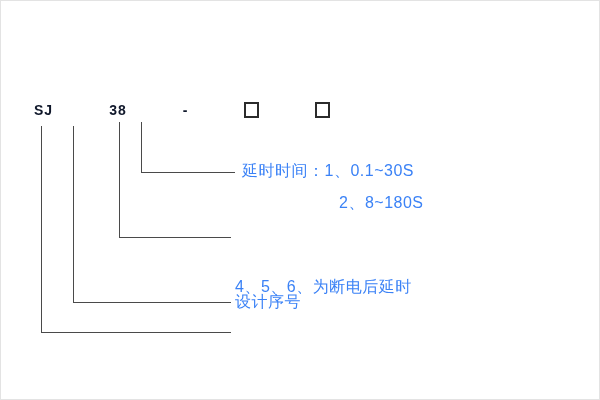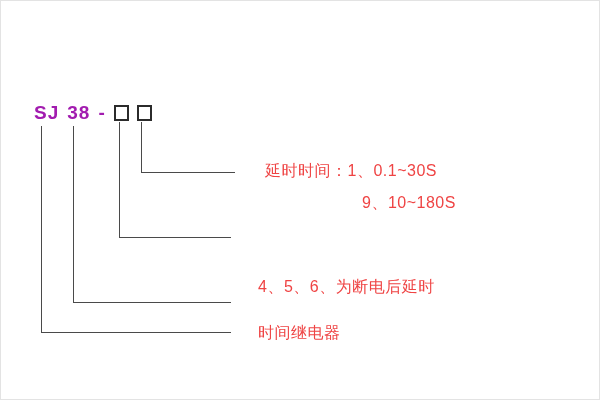--- a/index.html
+++ b/index.html
@@ -19,24 +19,25 @@
     overflow: hidden;
   }
 
   
   .model-code {
     position: absolute;
     left: 33px;
     top: 101px;
     display: flex;
     align-items: center;
-    font-size: 19px;
+    font-size: 14px;
     font-weight: 600;
     letter-spacing: 1px;
-    color: #a21caf;
+    color: #0f172a;
+    gap: 48px;
   }
   .model-code .part { margin-right: 8px; }
   .model-code .sep { margin-right: 8px; font-weight: 700; }
   .code-box {
     width: 11px;
     height: 12px;
     border: 2px solid #2b2b2b;
     margin-right: 8px;
     background: #ffffff;
   }
@@ -51,24 +52,23 @@
   .hline {
     position: absolute;
     height: 1px;
     background: #4a4a4a;
   }
 
   
   .label {
     position: absolute;
     font-size: 16px;
-    color: #ef4444;
+    color: #3b82f6;
     white-space: nowrap;
     letter-spacing: 0.5px;
-    margin-left: 23px;
   }
 </style>
 </head>
 <body>
 
 <div class="canvas">
 
   <div class="model-code">
     <span class="part">SJ</span>
     <span class="part">38</span>
@@ -84,21 +84,21 @@
   <div class="hline" style="left:72px; top:301px; width:158px;"></div>
 
   <div class="vline" style="left:118px; top:121px; height:116px;"></div>
   <div class="hline" style="left:118px; top:236px; width:112px;"></div>
 
   <div class="vline" style="left:140px; top:121px; height:51px;"></div>
   <div class="hline" style="left:140px; top:171px; width:94px;"></div>
 
   <div class="label" style="left:241px; top:160px;">延时时间：1、0.1~30S</div>
 
-  <div class="label" style="left:338px; top:192px;">9、10~180S</div>
+  <div class="label" style="left:338px; top:192px;">2、8~180S</div>
 
 
   <div class="label" style="left:234px; top:276px;">4、5、6、为断电后延时</div>
 
+  <div class="label" style="left:234px; top:291px;">设计序号</div>
 
-  <div class="label" style="left:234px; top:322px;">时间继电器</div>
 
 </div>
 
 </body></html>

